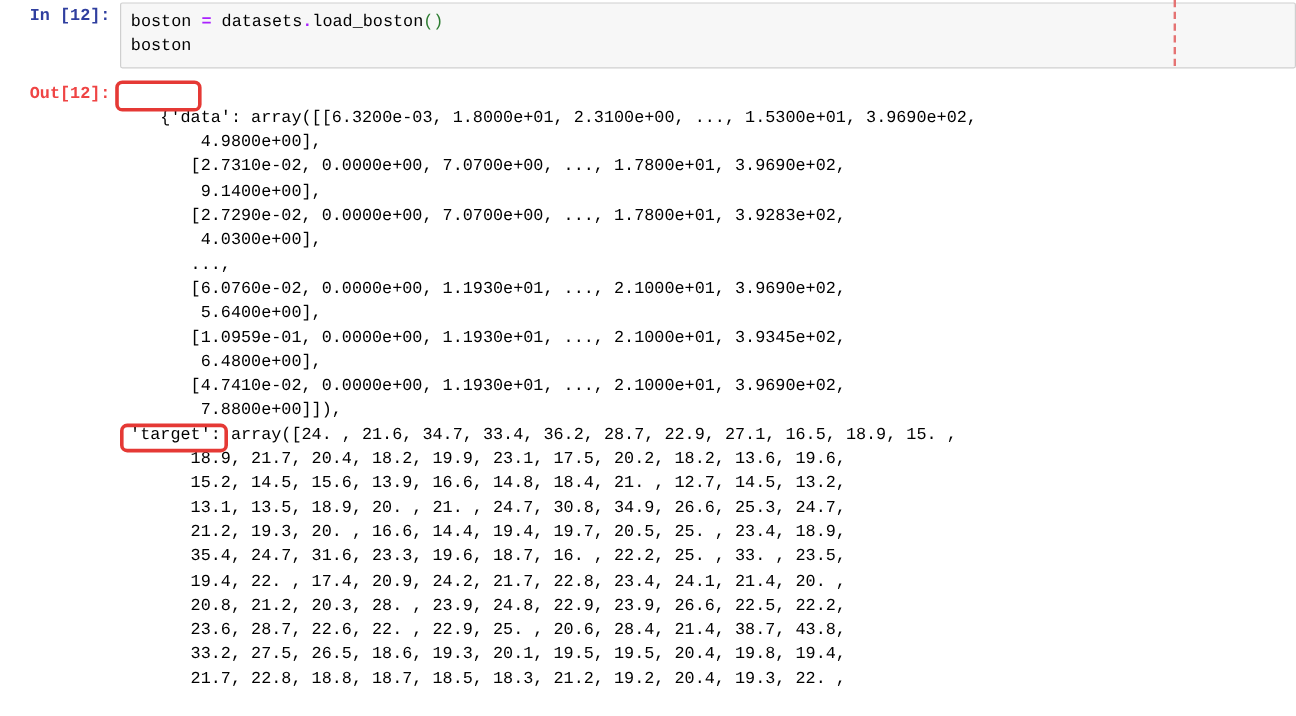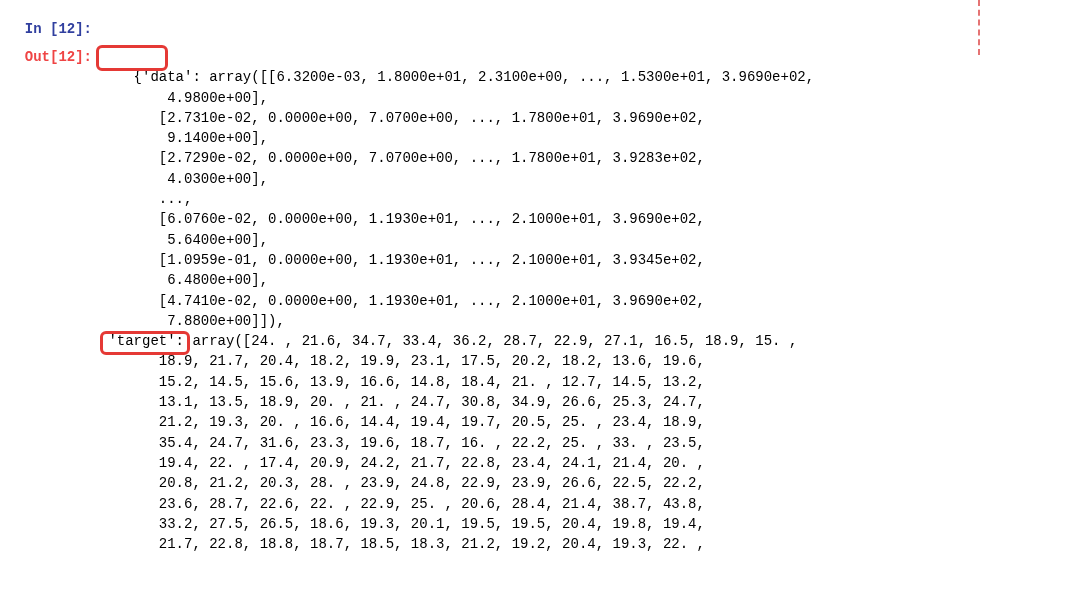--- a/index.html
+++ b/index.html
@@ -8,21 +8,20 @@
       font-size: 14px;
       background: #fff;
       width: 1080px;
       height: 597px;
       overflow: hidden;
       position: relative;
     }
     .cell {
       display: flex;
       align-items: flex-start;
-      margin-top: 15px;
     }
     .prompt {
       width: 100px;
       flex: 0 0 100px;
       text-align: right;
       padding: 6px 8px 0 0;
       font-family: "Menlo", "Monaco", "Consolas", "Courier New", monospace;
       font-size: 14px;
       font-weight: bold;
     }
@@ -68,20 +67,22 @@
       pointer-events: none;
     }
   </style>
 </head>
 <body>
 
 <div class="margin-line" style="left:978px"></div>
 
 <div class="cell">
   <div class="prompt prompt-in">In [12]:</div>
+  <div class="code-area"><span class="tok-name">boston</span><span class="tok-op"> = </span><span class="tok-name">datasets</span><span class="tok-op">.</span><span class="tok-fn">load_boston</span><span class="tok-paren">(</span><span class="tok-paren">)</span>
+<span class="tok-name">boston</span></div>
 </div>
 
 <div class="cell" style="margin-top:6px;">
   <div class="prompt prompt-out">Out[12]:</div>
   <div class="out-area">
     <span>{'data': array([[6.3200e-03, 1.8000e+01, 2.3100e+00, ..., 1.5300e+01, 3.9690e+02,
         4.9800e+00],
        [2.7310e-02, 0.0000e+00, 7.0700e+00, ..., 1.7800e+01, 3.9690e+02,
         9.1400e+00],
        [2.7290e-02, 0.0000e+00, 7.0700e+00, ..., 1.7800e+01, 3.9283e+02,

